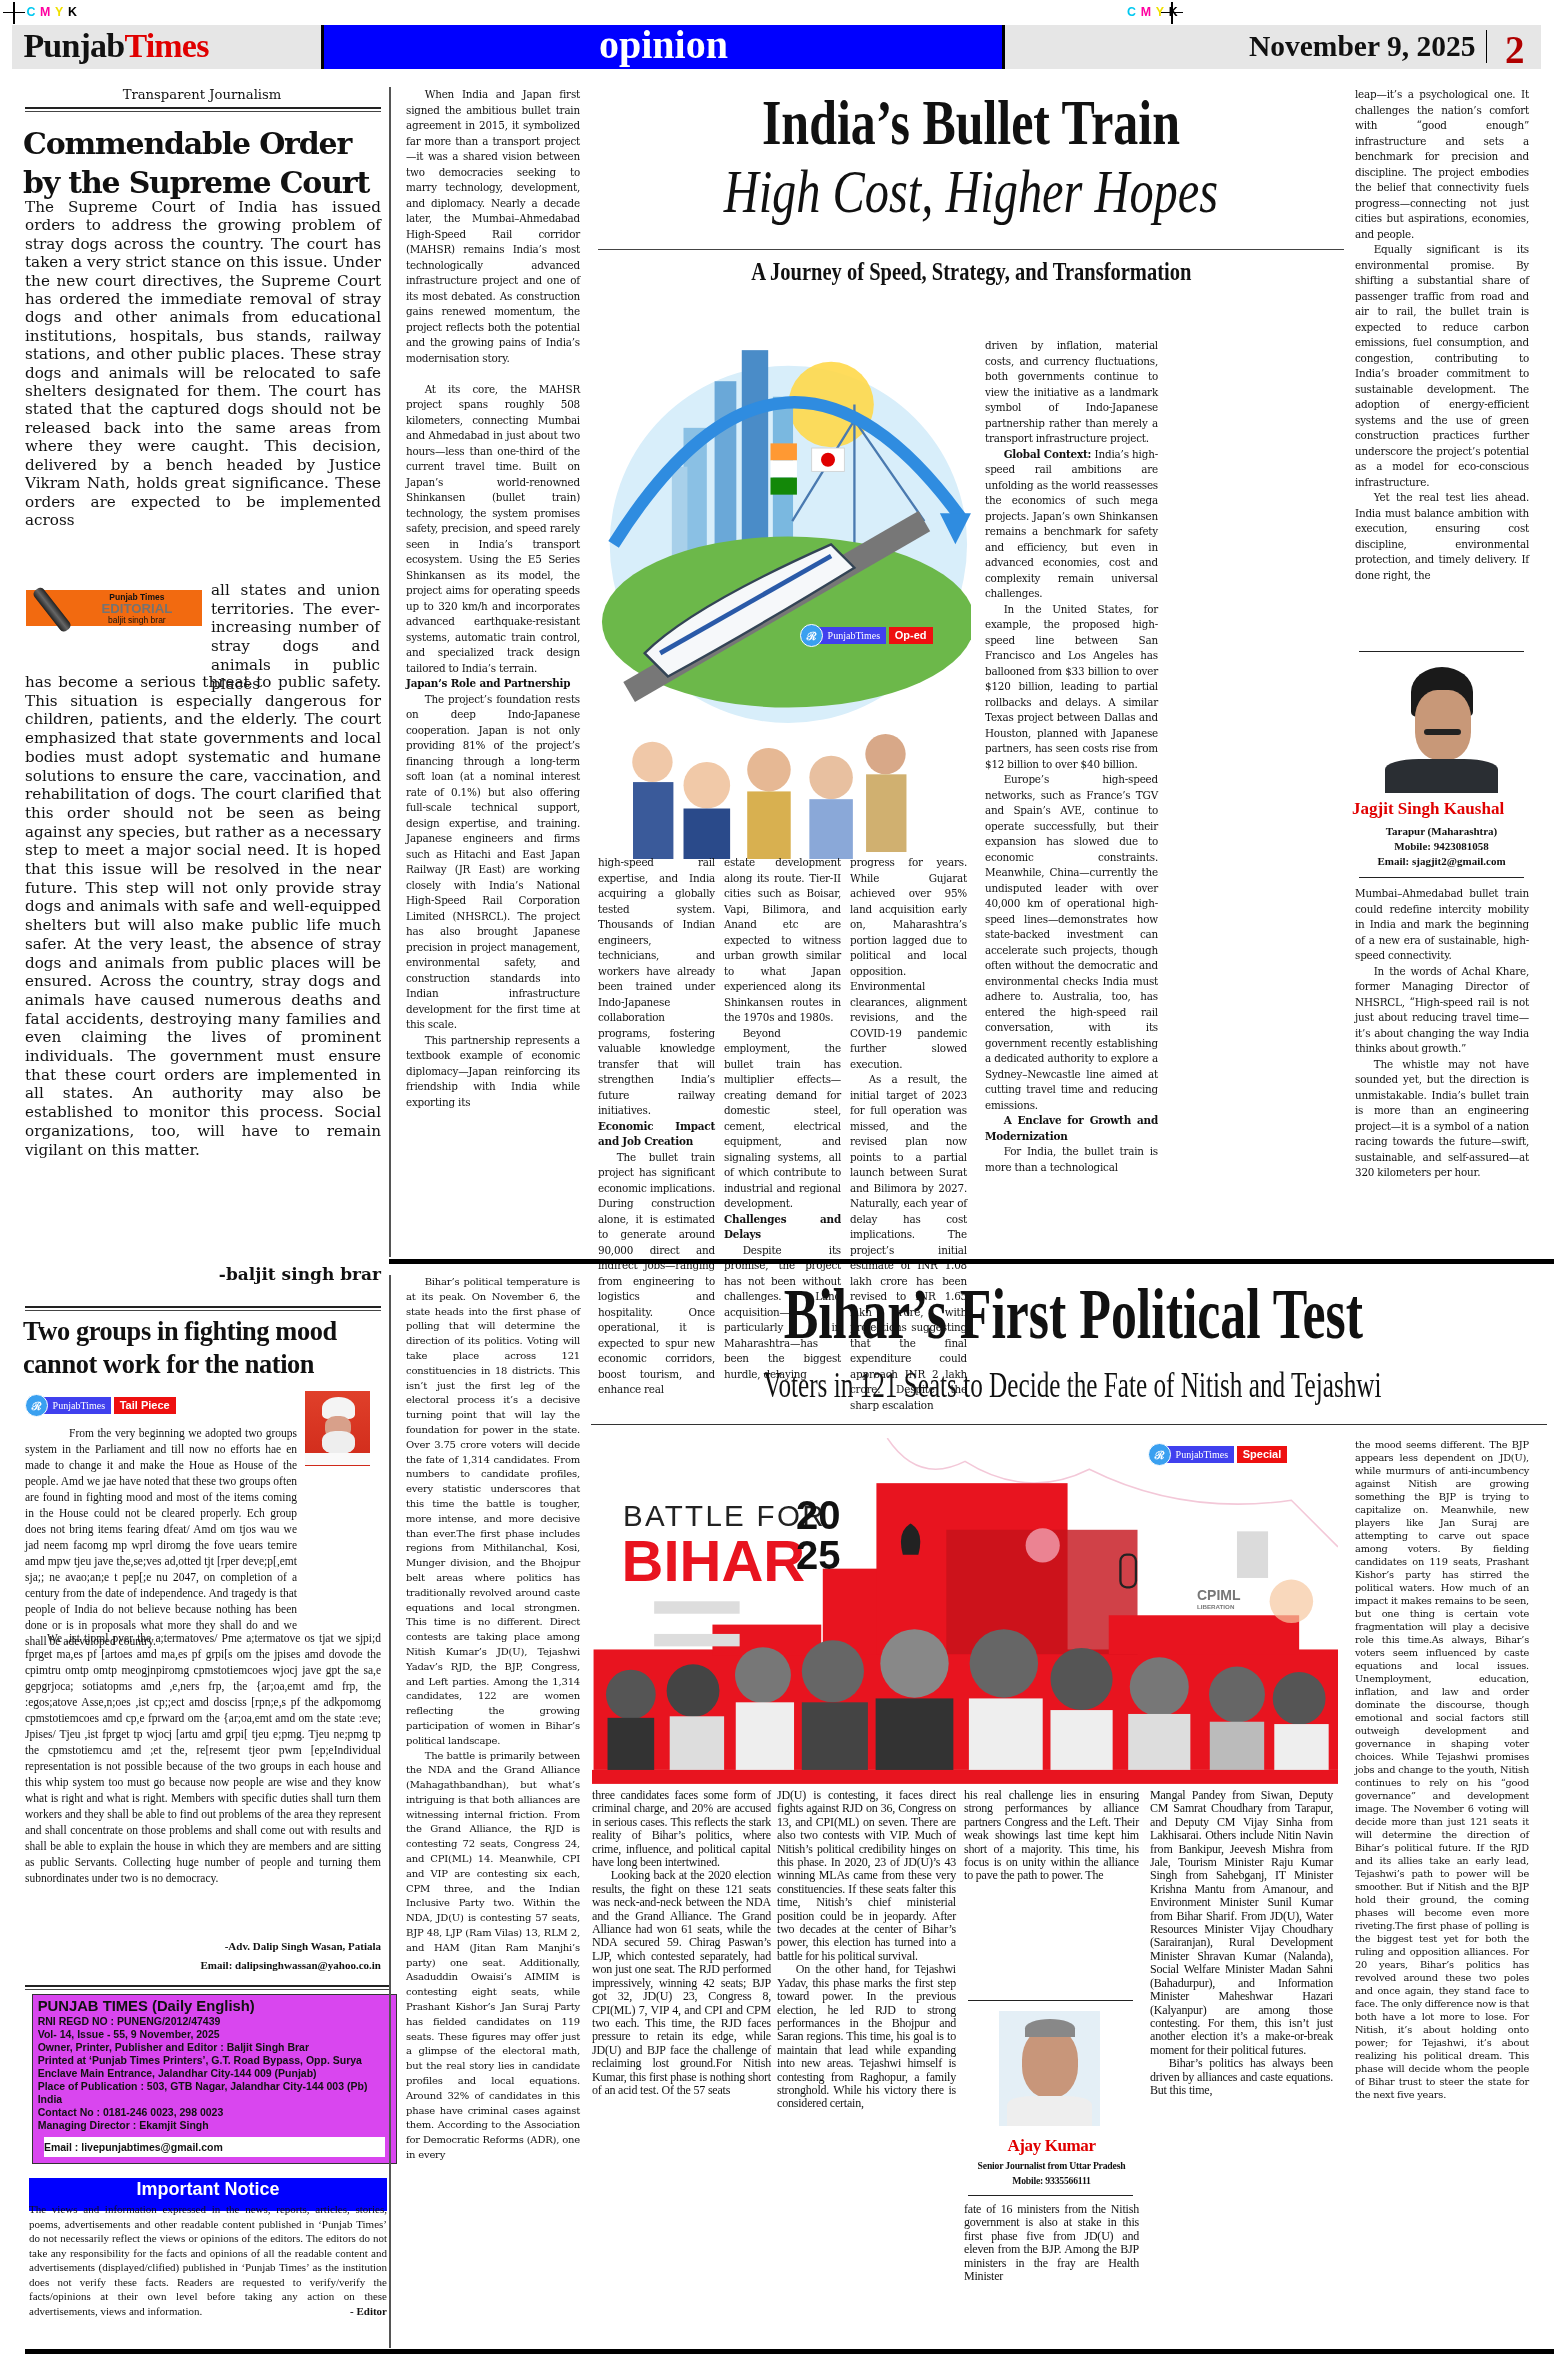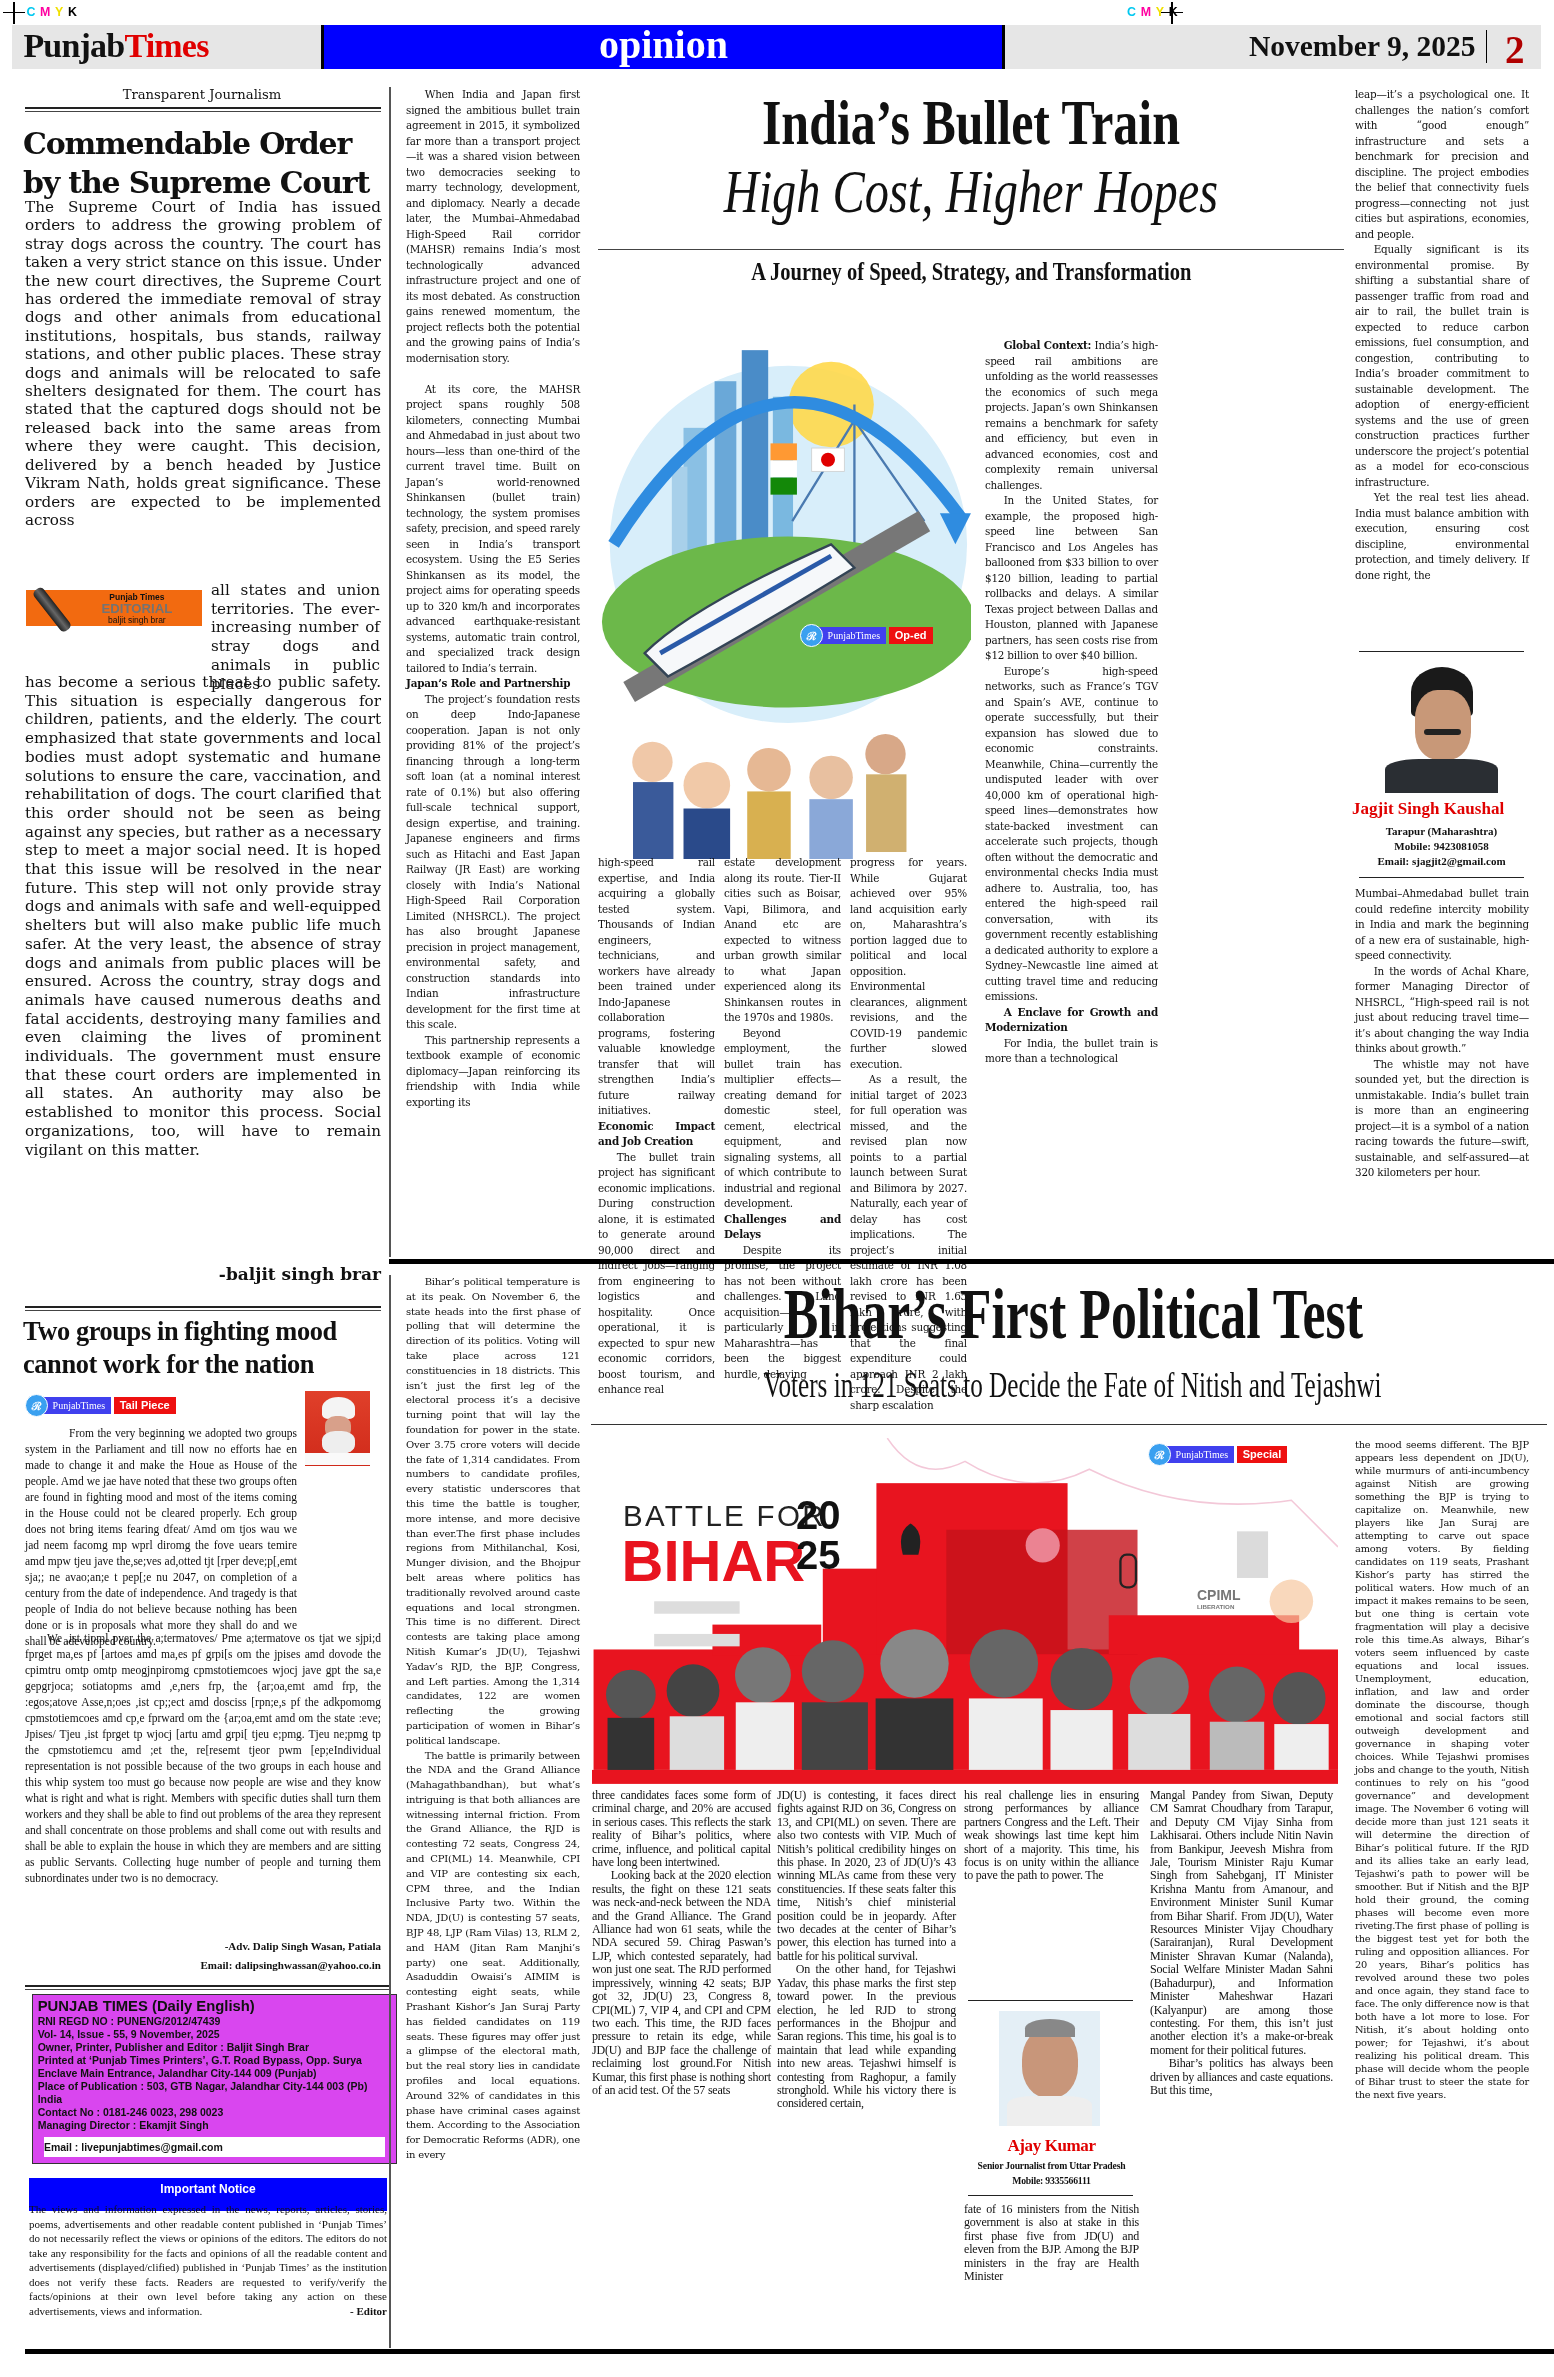--- a/index.html
+++ b/index.html
@@ -90,21 +90,21 @@
   <div style="font-size:10.5px;line-height:13px">RNI REGD NO : PUNENG/2012/47439</div>
   <div style="font-size:10.5px;line-height:13px">Vol- 14, Issue - 55, 9 November, 2025</div>
   <div style="font-size:10.5px;line-height:13px">Owner, Printer, Publisher and Editor : Baljit Singh Brar</div>
   <div style="font-size:10.5px;line-height:13px">Printed at ‘Punjab Times Printers’, G.T. Road Bypass, Opp. Surya Enclave Main Entrance, Jalandhar City-144 009 (Punjab)</div>
   <div style="font-size:10.5px;line-height:13px">Place of Publication : 503, GTB Nagar, Jalandhar City-144 003 (Pb) India</div>
   <div style="font-size:10.5px;line-height:13px">Contact No : 0181-246 0023, 298 0023</div>
   <div style="font-size:10.5px;line-height:13px">Managing Director : Ekamjit Singh</div>
   <div style="background:#fff;margin:4.7px 6.2px 0;font-size:10.5px;line-height:20px">Email : livepunjabtimes@gmail.com</div>
 </div>
 
-<div class="abs" style="left:29px;top:2178px;width:358px;height:33px;background:#0000ff;color:#fff;text-align:center;font-family:'Liberation Sans',sans-serif;font-weight:bold;font-size:12px;line-height:23px">Important Notice</div>
+<div class="abs" style="left:29px;top:2178px;width:358px;height:33px;background:#0000ff;color:#fff;text-align:center;font-family:'Liberation Sans',sans-serif;font-weight:bold;font-size:18px;line-height:23px">Important Notice</div>
 <div class="col" style="left:29px;top:2202px;width:358px;font-family:'Liberation Serif',serif;font-size:11px;line-height:14.5px"><span>The views and information expressed in the news, reports, articles, stories, poems, advertisements and other readable content published in ‘Punjab Times’ do not necessarily reflect the views or opinions of the editors. The editors do not take any responsibility for the facts and opinions of all the readable content and advertisements (displayed/clified) published in ‘Punjab Times’ as the institution does not verify these facts. Readers are requested to verify/verify the facts/opinions at their own level before taking any action on these advertisements, views and information.</span> <b style="float:right">- Editor</b></div>
 <div class="abs" style="left:25px;top:2349px;width:1530px;height:4.7px;background:#000"></div>
 
 <div class="vrule" style="left:389px;top:87px;height:1170px"></div>
 <div class="vrule" style="left:389px;top:1275px;height:1073px"></div>
 
 <div class="col serif13" style="left:406px;top:87px;width:174px">
   <p class="p">When India and Japan first signed the ambitious bullet train agreement in 2015, it symbolized far more than a transport project—it was a shared vision between two democracies seeking to marry technology, development, and diplomacy. Nearly a decade later, the Mumbai–Ahmedabad High-Speed Rail corridor (MAHSR) remains India’s most technologically advanced infrastructure project and one of its most debated. As construction gains renewed momentum, the project reflects both the potential and the growing pains of India’s modernisation story.</p>
   <p class="p" style="margin-top:15.5px">At its core, the MAHSR project spans roughly 508 kilometers, connecting Mumbai and Ahmedabad in just about two hours—less than one-third of the current travel time. Built on Japan’s world-renowned Shinkansen (bullet train) technology, the system promises safety, precision, and speed rarely seen in India’s transport ecosystem. Using the E5 Series Shinkansen as its model, the project aims for operating speeds up to 320 km/h and incorporates advanced earthquake-resistant systems, automatic train control, and specialized track design tailored to India’s terrain.</p>
   <p style="font-weight:bold">Japan’s Role and Partnership</p>
@@ -172,20 +172,21 @@
   <p class="p">Beyond employment, the bullet train has multiplier effects—creating demand for domestic steel, cement, electrical equipment, and signaling systems, all of which contribute to industrial and regional development.</p>
   <p style="font-weight:bold">Challenges and Delays</p>
   <p class="p">Despite its promise, the project has not been without challenges. Land acquisition—particularly in Maharashtra—has been the biggest hurdle, delaying</p>
 </div>
 <div class="col serif13" style="left:850px;top:855px;width:117px">
   <p>progress for years. While Gujarat achieved over 95% land acquisition early on, Maharashtra’s portion lagged due to political and local opposition. Environmental clearances, alignment revisions, and the COVID-19 pandemic further slowed execution.</p>
   <p class="p">As a result, the initial target of 2023 for full operation was missed, and the revised plan now points to a partial launch between Surat and Bilimora by 2027. Naturally, each year of delay has cost implications. The project’s initial estimate of INR 1.08 lakh crore has been revised to INR 1.65 lakh crore, with projections suggesting that the final expenditure could approach INR 2 lakh crore. Despite the sharp escalation</p>
 </div>
 
 <div class="col serif13" style="left:985px;top:338px;width:173px">
+  <p>driven by inflation, material costs, and currency fluctuations, both governments continue to view the initiative as a landmark symbol of Indo-Japanese partnership rather than merely a transport infrastructure project.</p>
   <p class="p"><b>Global Context:</b> <span>India’s high-speed rail ambitions are unfolding as the world reassesses the economics of such mega projects. Japan’s own Shinkansen remains a benchmark for safety and efficiency, but even in advanced economies, cost and complexity remain universal challenges.</span></p>
   <p class="p">In the United States, for example, the proposed high-speed line between San Francisco and Los Angeles has ballooned from $33 billion to over $120 billion, leading to partial rollbacks and delays. A similar Texas project between Dallas and Houston, planned with Japanese partners, has seen costs rise from $12 billion to over $40 billion.</p>
   <p class="p">Europe’s high-speed networks, such as France’s TGV and Spain’s AVE, continue to operate successfully, but their expansion has slowed due to economic constraints. Meanwhile, China—currently the undisputed leader with over 40,000 km of operational high-speed lines—demonstrates how state-backed investment can accelerate such projects, though often without the democratic and environmental checks India must adhere to. Australia, too, has entered the high-speed rail conversation, with its government recently establishing a dedicated authority to explore a Sydney–Newcastle line aimed at cutting travel time and reducing emissions.</p>
   <p style="font-weight:bold;text-indent:18.7px">A Enclave for Growth and Modernization</p>
   <p class="p">For India, the bullet train is more than a technological</p>
 </div>
 
 <div class="col serif13" style="left:1355px;top:87px;width:174px">
   <p>leap—it’s a psychological one. It challenges the nation’s comfort with “good enough” infrastructure and sets a benchmark for precision and discipline. The project embodies the belief that connectivity fuels progress—connecting not just cities but aspirations, economies, and people.</p>
   <p class="p">Equally significant is its environmental promise. By shifting a substantial share of passenger traffic from road and air to rail, the bullet train is expected to reduce carbon emissions, fuel consumption, and congestion, contributing to India’s broader commitment to sustainable development. The adoption of energy-efficient systems and the use of green construction practices further underscore the project’s potential as a model for eco-conscious infrastructure.</p>

